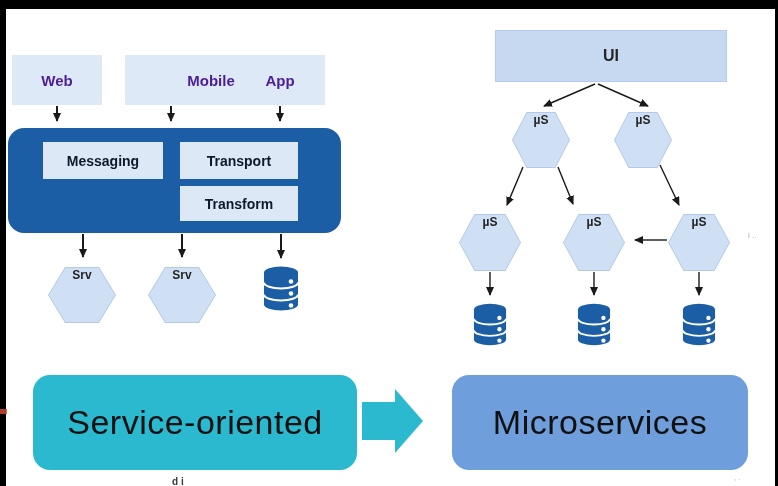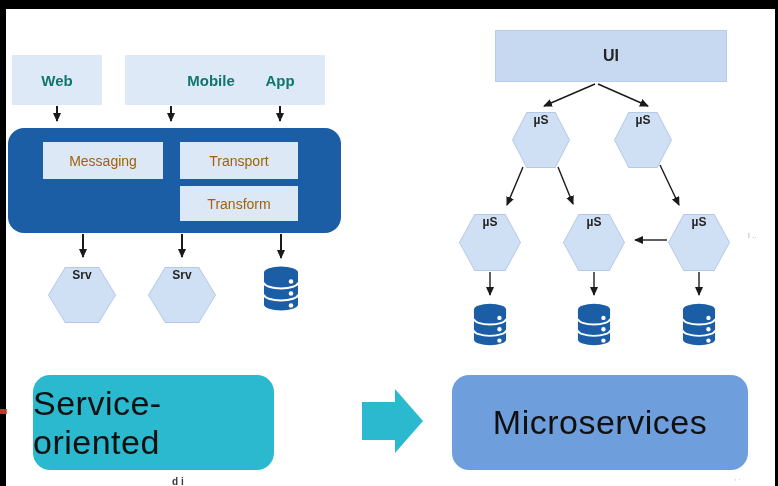--- a/index.html
+++ b/index.html
@@ -10,35 +10,35 @@
   
   .frame{position:absolute;background:#000000;}
   #frame-top{left:0;top:0;width:778px;height:9px;}
   #frame-left{left:0;top:0;width:6px;height:486px;}
   #frame-right{right:0;top:0;width:3px;height:486px;}
 
   
   .client-box{
     position:absolute;top:55px;height:50px;background:#dee9f7;
     display:flex;align-items:center;justify-content:center;
-    font-weight:bold;font-size:15px;color:#0f766e;
+    font-weight:bold;font-size:15px;color:#4c1d95;
   }
   #client-web{left:12px;width:90px;}
   #client-mobile{left:125px;width:92px;padding-left:40px;}
   #client-app{left:235px;width:90px;}
 
   
   #esb{
     position:absolute;left:8px;top:128px;width:333px;height:105px;
     background:#1b5ea6;border-radius:16px;
   }
   .esb-box{
     position:absolute;background:#dce8f6;
     display:flex;align-items:center;justify-content:center;
-    font-weight:normal;font-size:14px;color:#a16207;
+    font-weight:bold;font-size:14px;color:#0f172a;
   }
   #esb-messaging{left:35px;top:14px;width:120px;height:37px;}
   #esb-transport{left:172px;top:14px;width:118px;height:37px;}
   #esb-security{left:35px;top:58px;width:120px;height:35px;}
   #esb-transform{left:172px;top:58px;width:118px;height:35px;}
 
   
   .hex{
     position:absolute;
     clip-path:polygon(25% 0,75% 0,100% 50%,75% 100%,25% 100%,0 50%);
@@ -76,21 +76,21 @@
   #db-m2{left:577px;top:302px;width:34px;height:45px;}
   #db-m3{left:682px;top:302px;width:34px;height:45px;}
   .db svg{display:block;width:100%;height:100%;}
 
   
   .caption-box{
     position:absolute;top:375px;height:95px;border-radius:17px;
     display:flex;align-items:center;justify-content:center;
     font-size:34px;font-weight:400;color:#101010;letter-spacing:0.5px;
   }
-  #caption-soa{left:33px;width:241px;background:#2bb9cf;}
+  #caption-soa{left:33px;width:324px;background:#2bb9cf;}
   #caption-micro{left:452px;width:296px;background:#6f9edc;}
 
   
   #connectors{position:absolute;left:0;top:0;width:778px;height:486px;pointer-events:none;}
 
   
   .artifact{position:absolute;overflow:hidden;pointer-events:none;}
   #artifact-bottom{left:172px;top:477px;width:22px;height:8px;font-size:10px;font-weight:bold;color:#3a3a3a;line-height:10px;text-decoration:underline;}
   #artifact-right{left:748px;top:231px;width:26px;height:12px;font-size:8px;color:#a9a9a9;}
   #artifact-corner{left:734px;top:473px;width:20px;height:10px;font-size:8px;color:#b5b5b5;}

